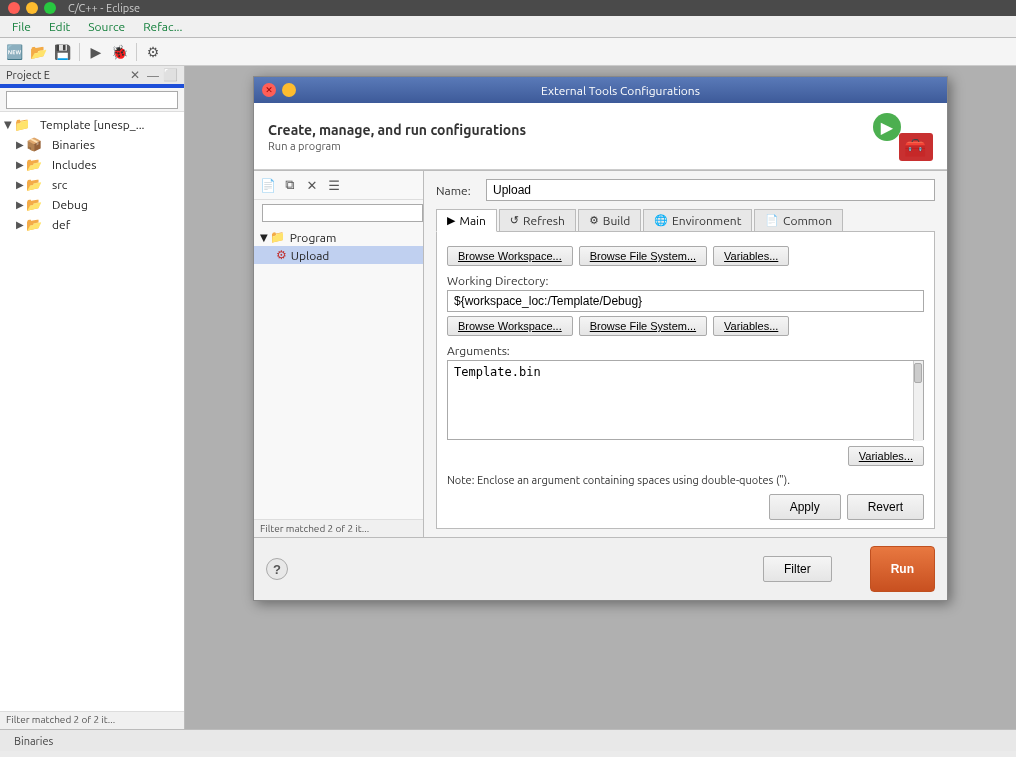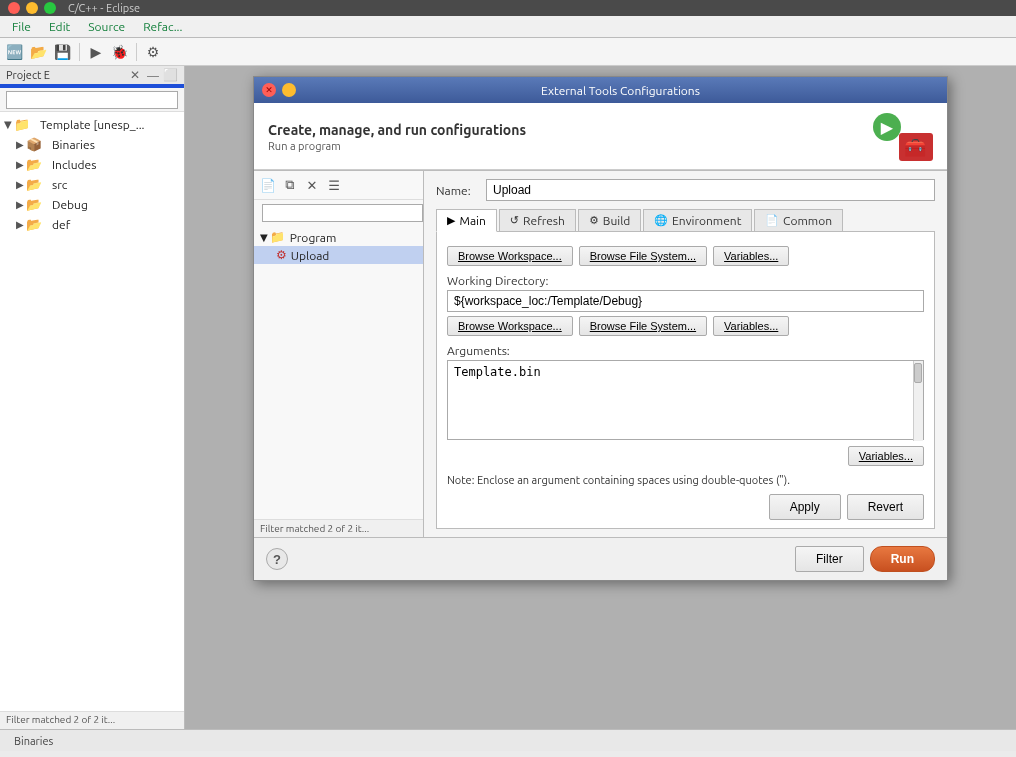--- a/index.html
+++ b/index.html
@@ -478,28 +478,29 @@
     }
     .action-btn {
       padding: 5px 20px;
       font-size: 12px;
       border: 1px solid #aaa;
       background: linear-gradient(to bottom, #f5f5f5, #e5e5e5);
       cursor: pointer;
       border-radius: 2px;
     }
     .run-btn {
-      padding: 5px 20px;
+      padding: 15px 20px;
       font-size: 12px;
       border: 1px solid #c05020;
       background: linear-gradient(to bottom, #e87840, #c85020);
       cursor: pointer;
-      border-radius: 12px;
+      border-radius: 4px;
       color: white;
       font-weight: bold;
+      margin-left: 32px;
     }
 
     
     .args-wrapper {
       position: relative;
     }
     .args-scrollbar {
       position: absolute;
       right: 1px; top: 1px; bottom: 1px;
       width: 10px;

